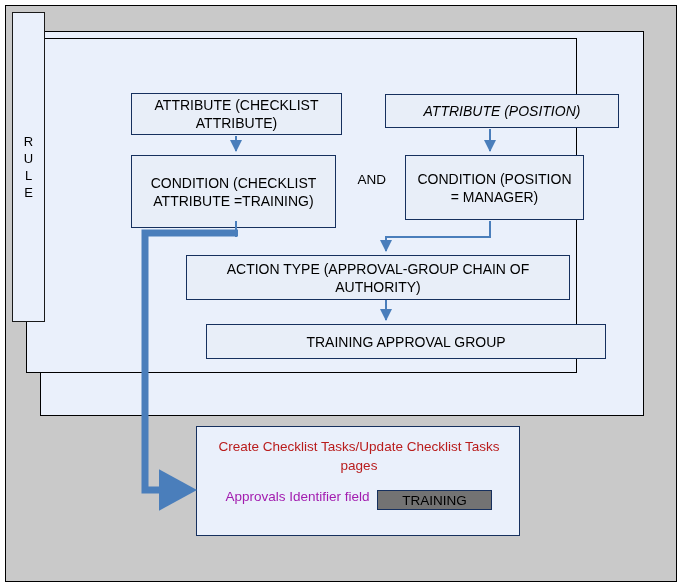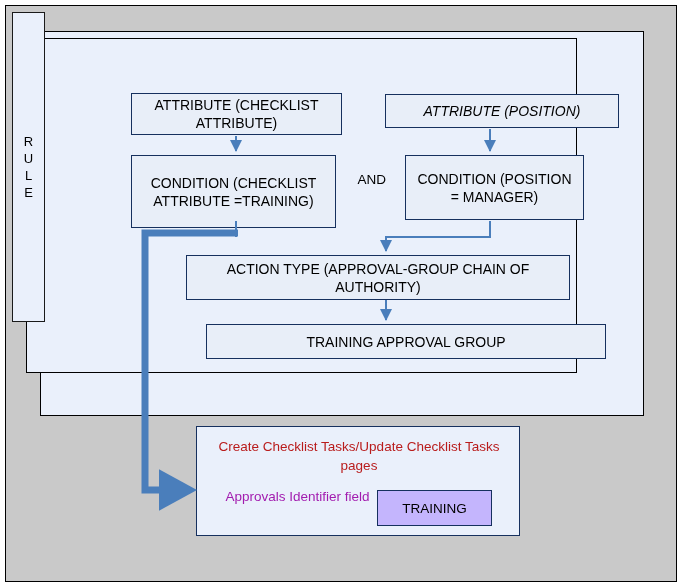--- a/index.html
+++ b/index.html
@@ -142,22 +142,22 @@
     text-align: center;
     font-size: 13.5px;
     line-height: 19px;
     color: #a21caf;
   }
   .training-box {
     position: absolute;
     left: 180px;
     top: 63px;
     width: 115px;
-    height: 36px;
-    background: #c4b5fd;
+    height: 20px;
+    background: #737373;
     border: 1px solid #16305e;
     box-sizing: border-box;
     display: flex;
     align-items: center;
     justify-content: center;
     font-size: 13.5px;
     color: #000000;
   }
 
   

